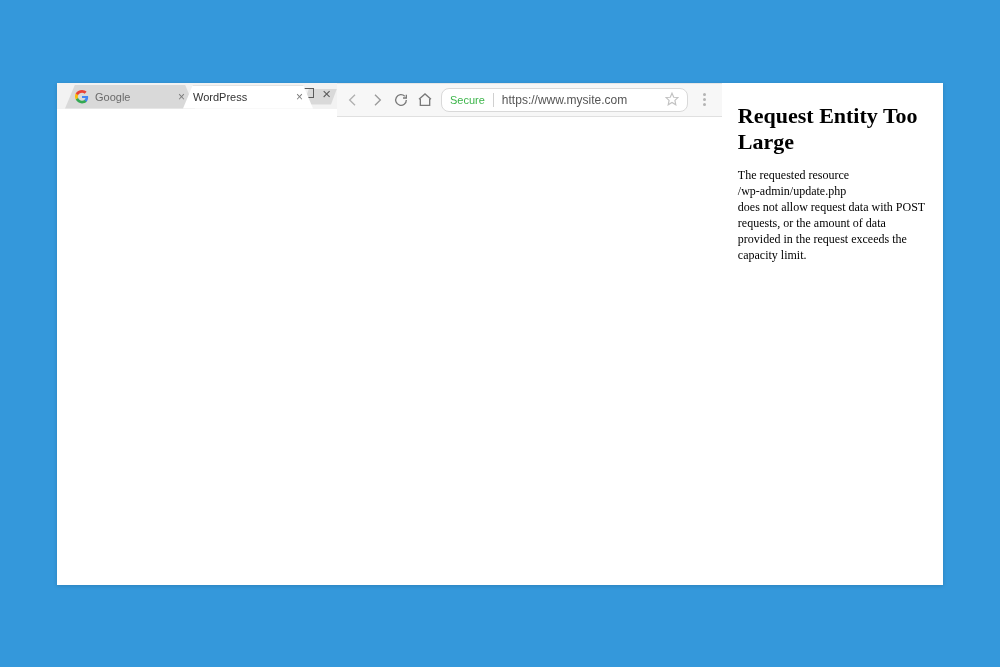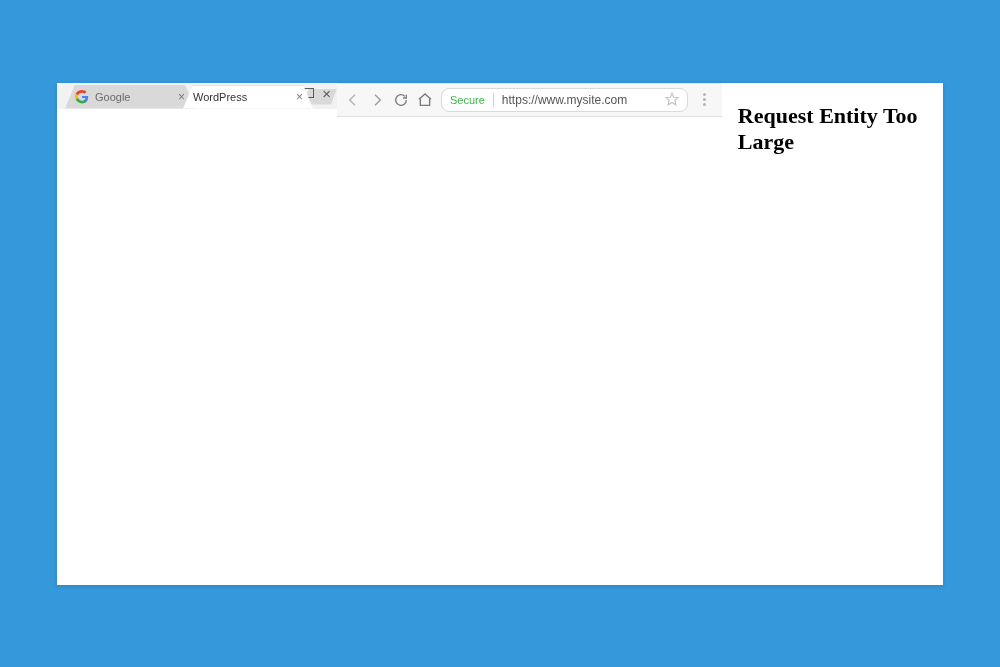--- a/index.html
+++ b/index.html
@@ -212,15 +212,18 @@
 
     <div class="menu-dots">
       <span></span>
         <span></span>
         <span></span>
     </div>
   </div>
 
   <div class="viewport">
     <h1 class="error-title">Request Entity Too Large</h1>
+    <div class="error-body"><span>The requested resource</span>
+<span>/wp-admin/update.php</span>
+<span>does not allow request data with POST requests, or the amount of data provided in the request exceeds the capacity limit.</span></div>
   </div>
 
 </div>
 
 </body></html>

